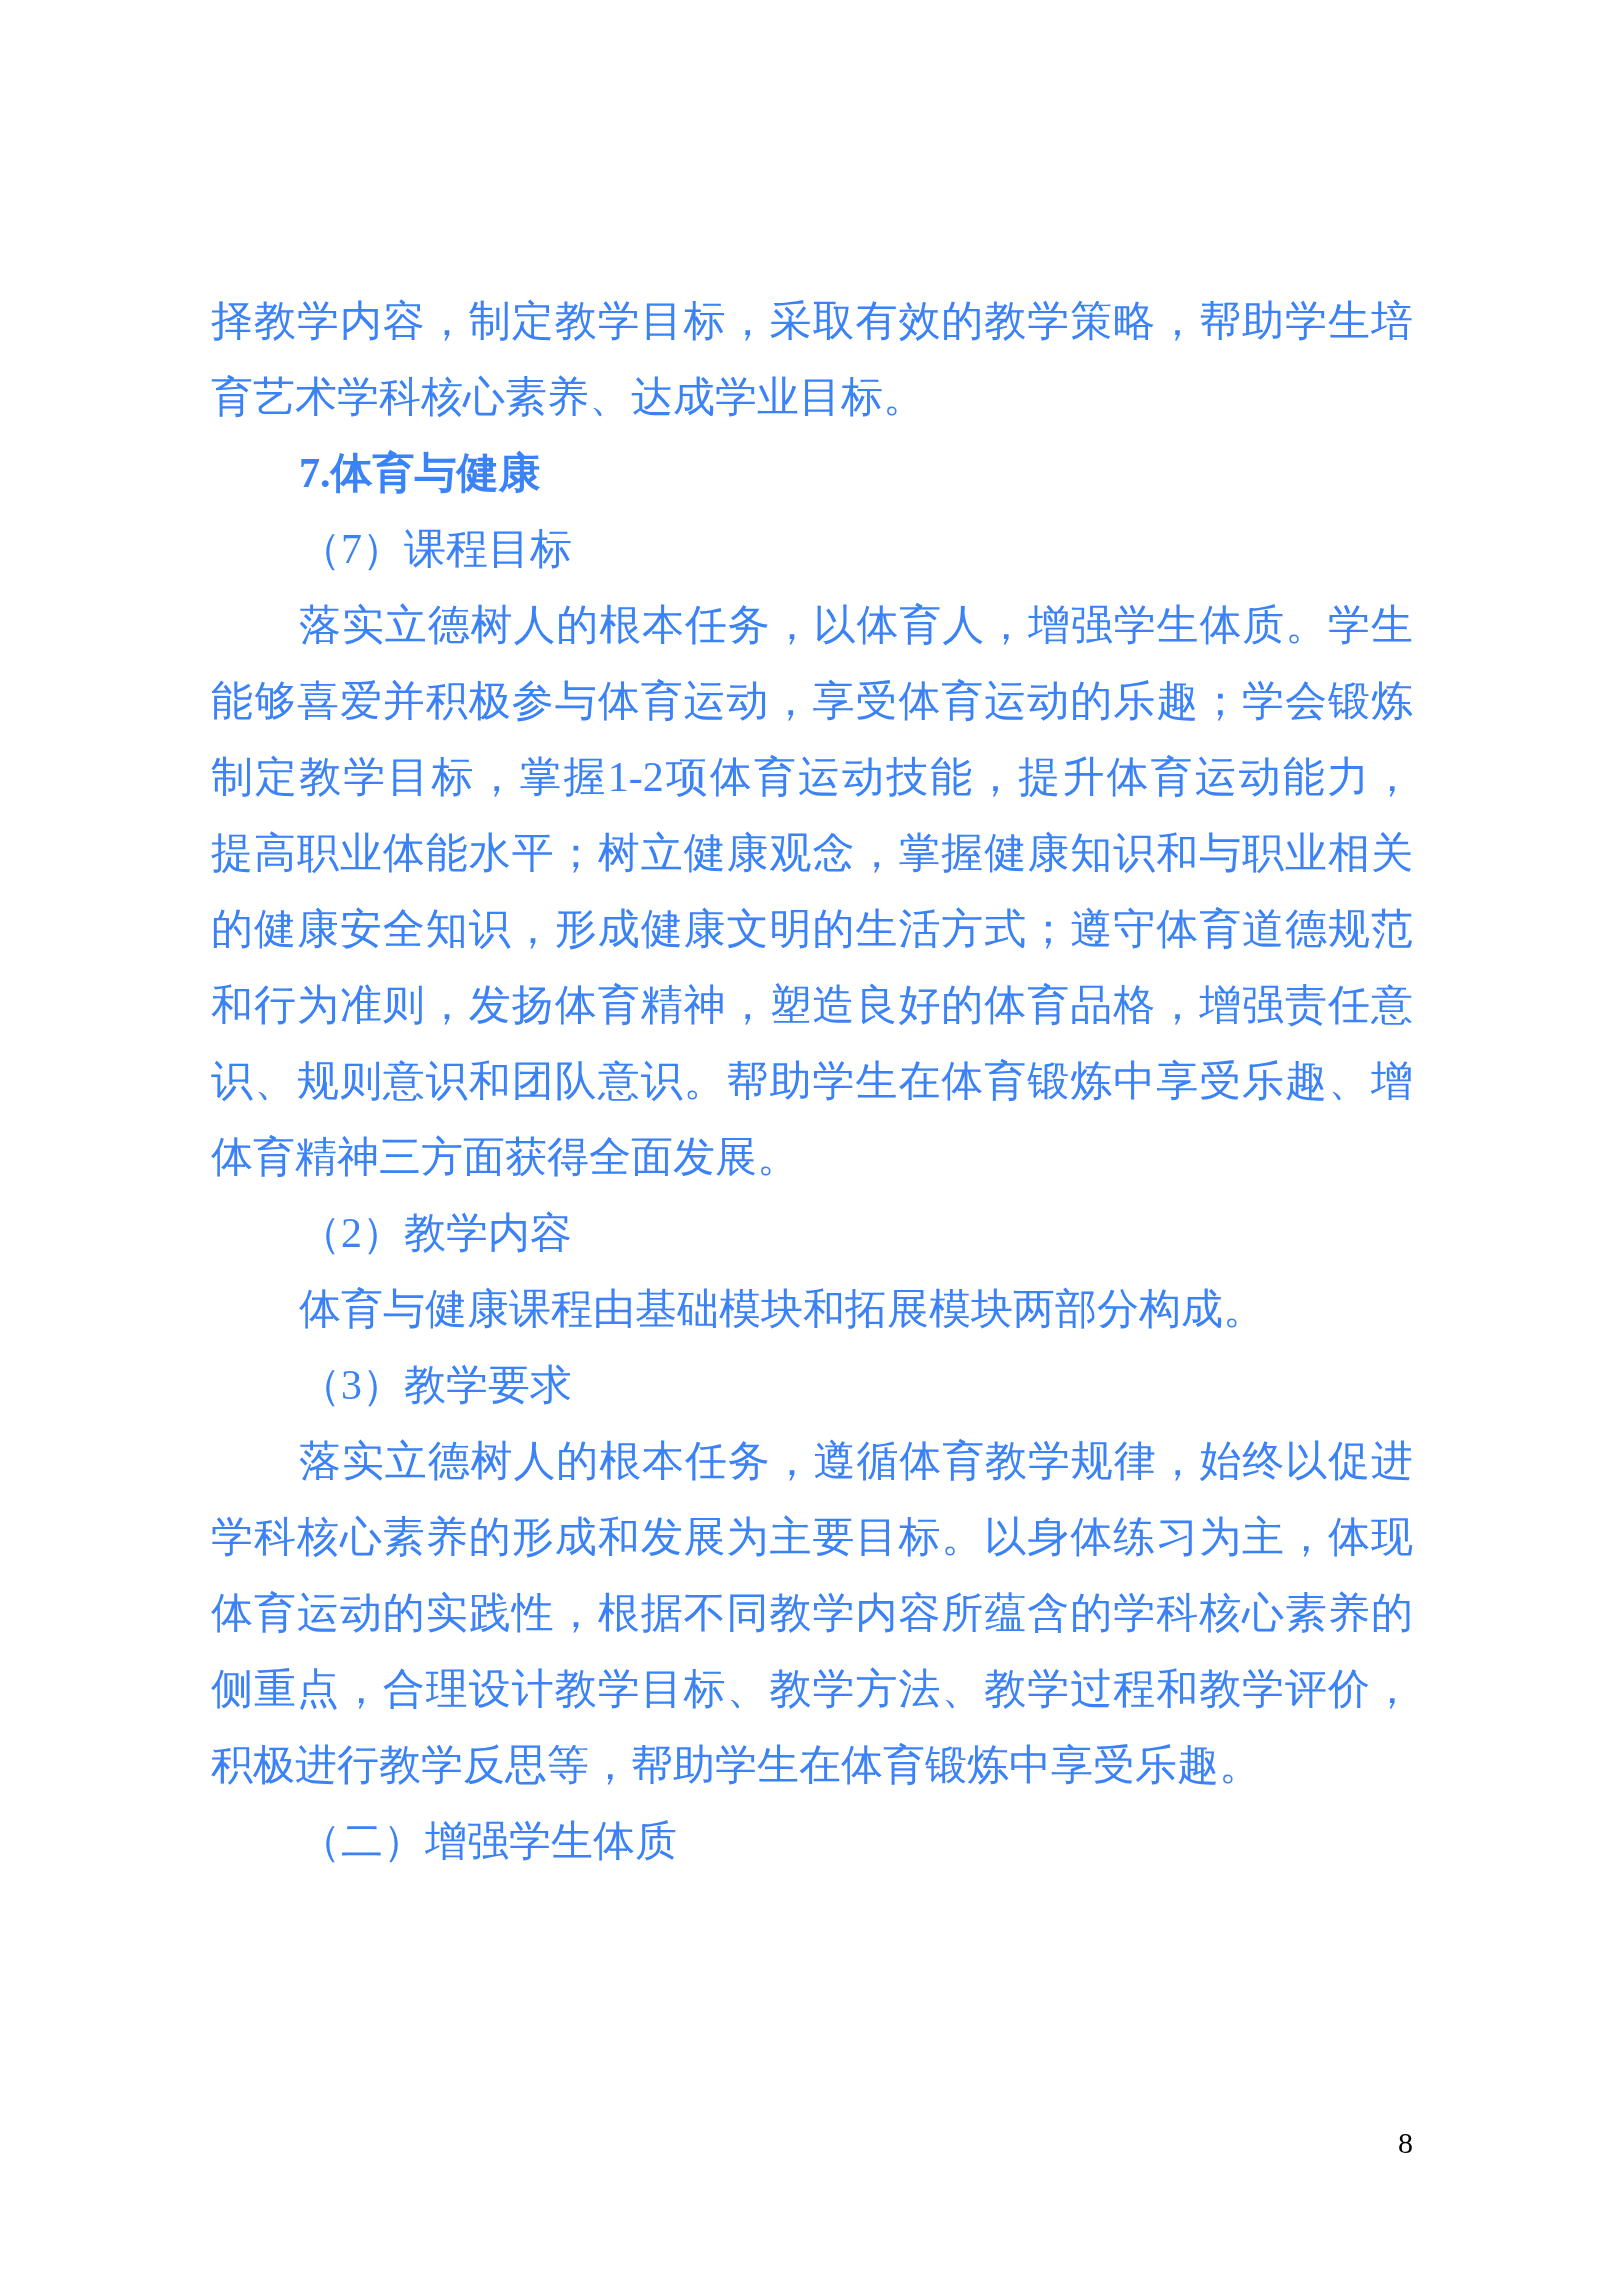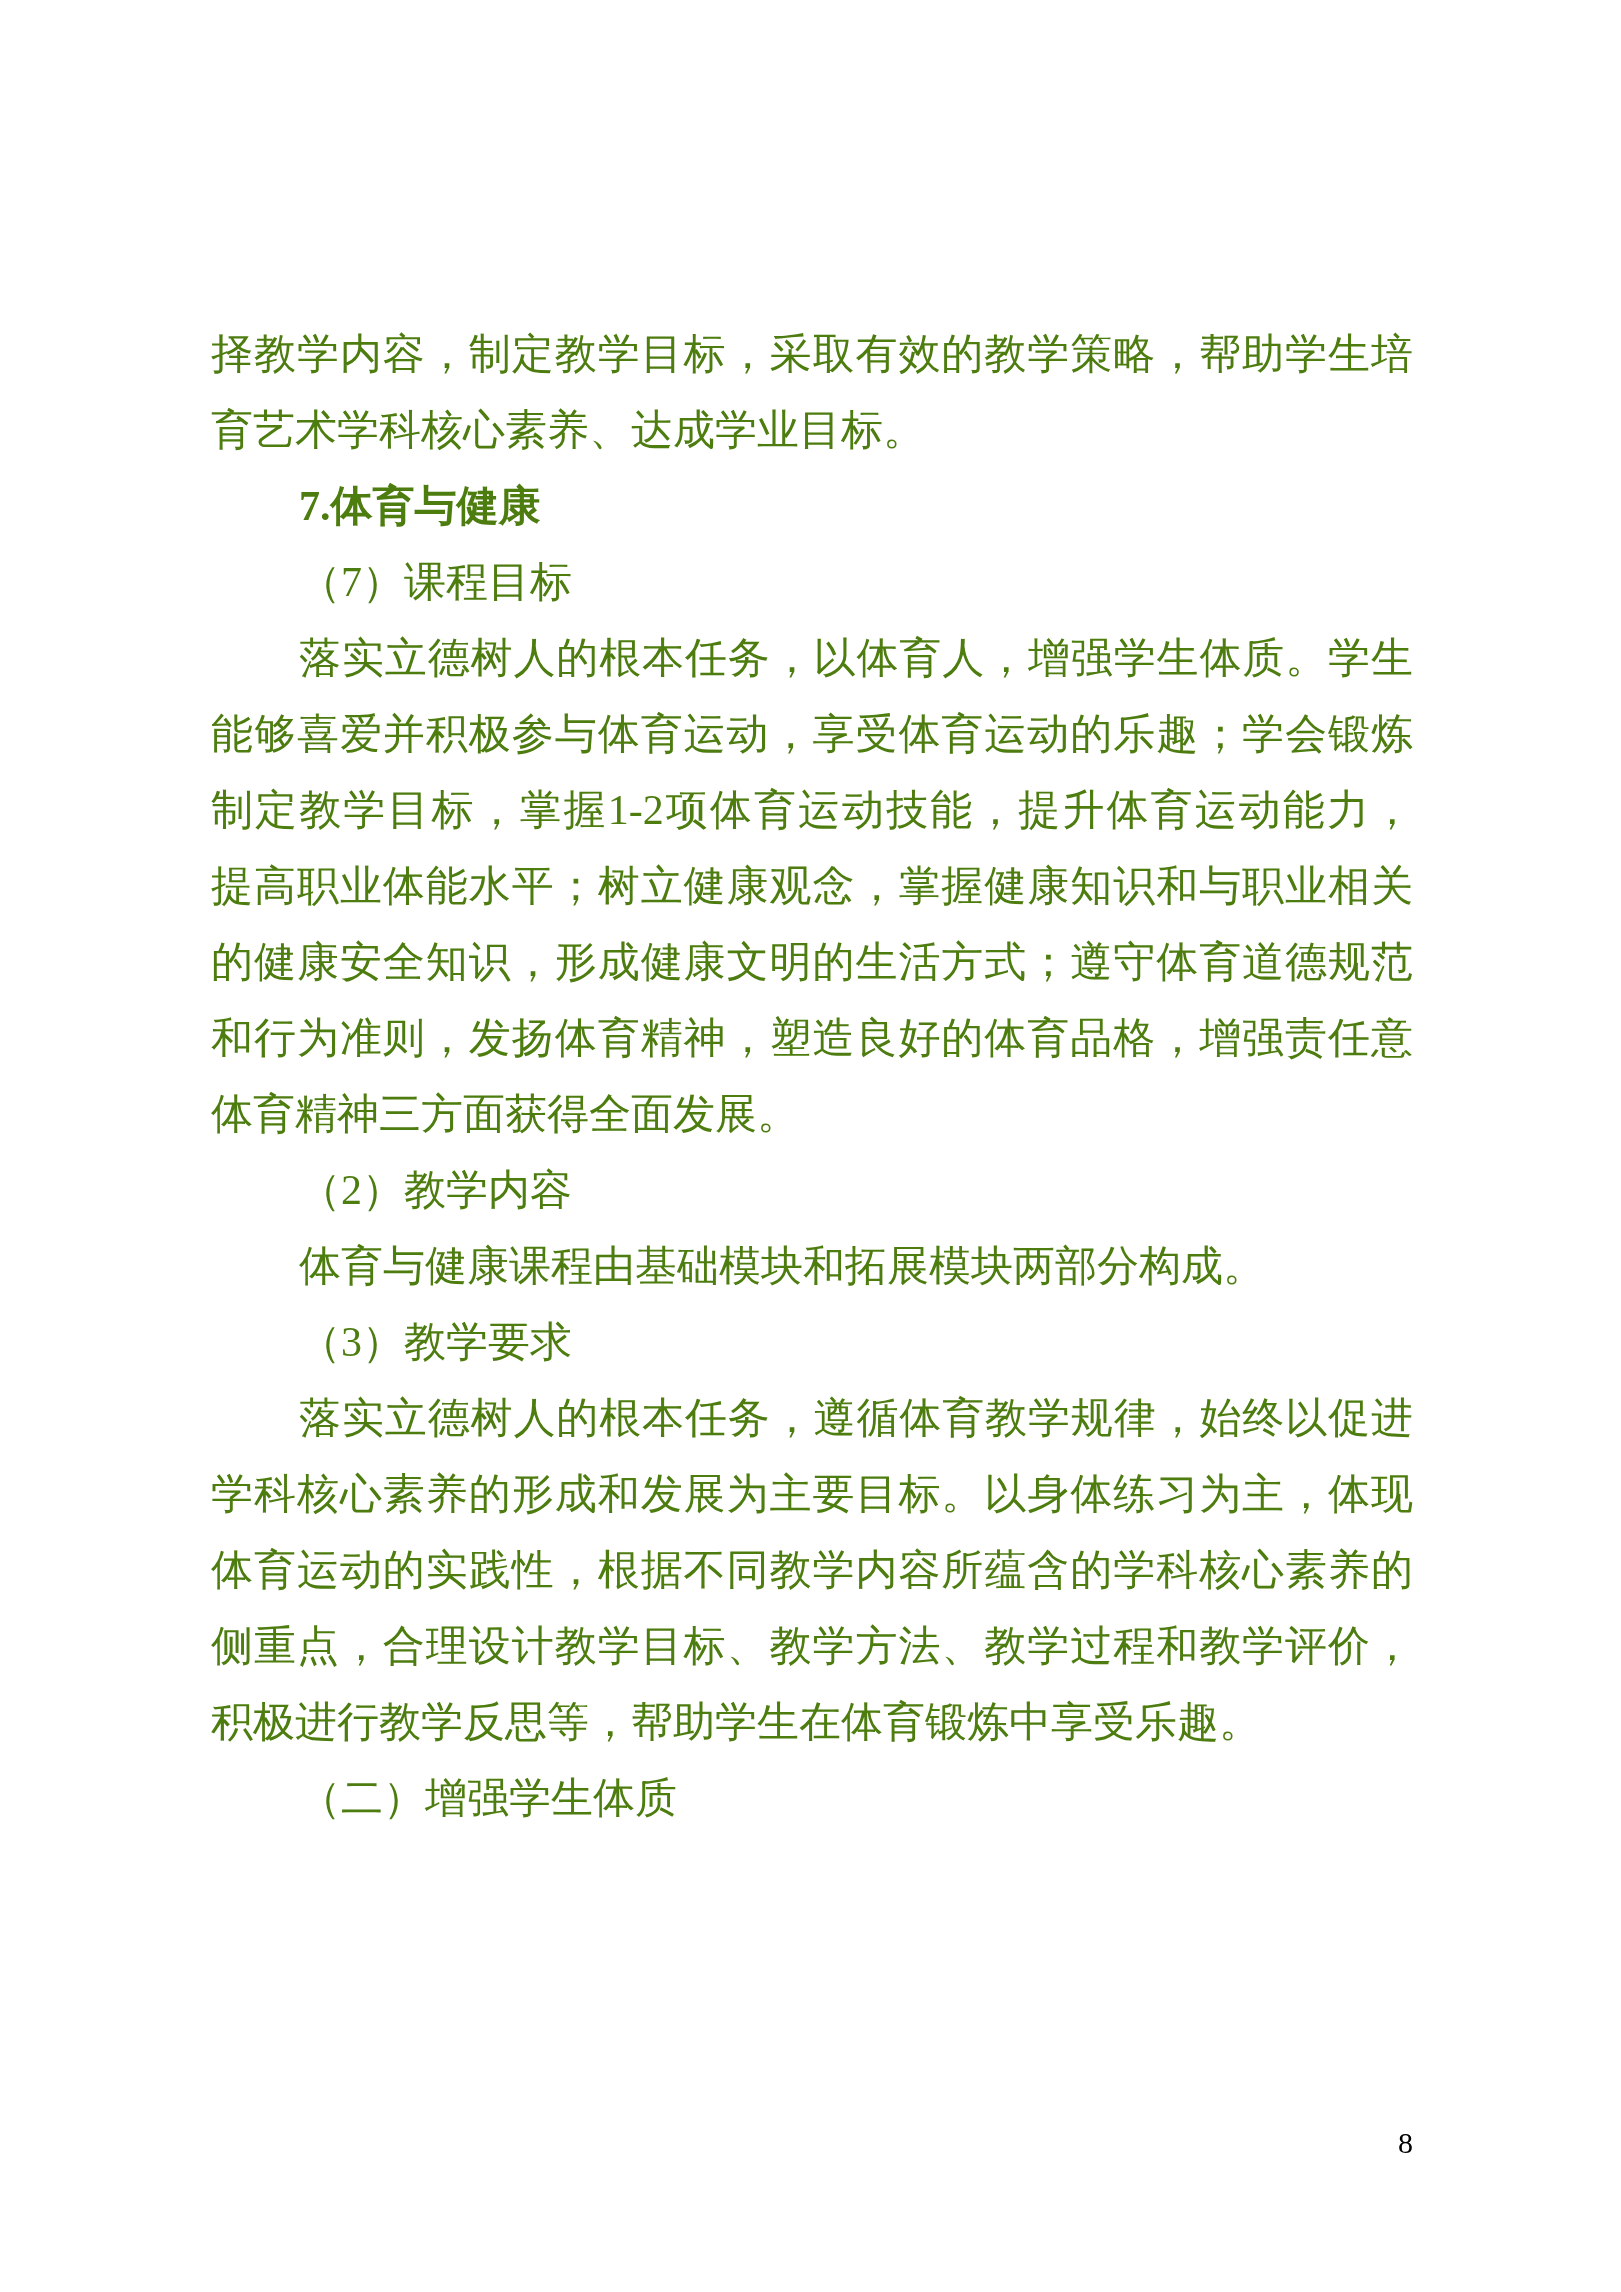--- a/index.html
+++ b/index.html
@@ -12,26 +12,26 @@
     width: 1621px;
     height: 2293px;
     background: #ffffff;
     overflow: hidden;
     font-family: "Liberation Serif", "DejaVu Serif", serif;
     color: #000000;
   }
   .textblock {
     position: absolute;
     left: 211px;
-    top: 316px;
+    top: 283px;
     width: 1202px;
     font-size: 42px;
     line-height: 76px;
     letter-spacing: 0;
-    color: #4d7c0f;
+    color: #3b82f6;
   }
   .line {
     height: 76px;
     white-space: normal;
     overflow: visible;
   }
   
   .fill {
     text-align: justify;
     text-align-last: justify;
@@ -67,20 +67,21 @@
     <div class="line fill">择教学内容，制定教学目标，采取有效的教学策略，帮助学生培</div>
     <div class="line end">育艺术学科核心素养、达成学业目标。</div>
     <div class="line end ind bold">7.体育与健康</div>
     <div class="line end ind">（7）课程目标</div>
     <div class="line fill ind">落实立德树人的根本任务，以体育人，增强学生体质。学生</div>
     <div class="line fill">能够喜爱并积极参与体育运动，享受体育运动的乐趣；学会锻炼</div>
     <div class="line fill">制定教学目标，掌握1-2项体育运动技能，提升体育运动能力，</div>
     <div class="line fill">提高职业体能水平；树立健康观念，掌握健康知识和与职业相关</div>
     <div class="line fill">的健康安全知识，形成健康文明的生活方式；遵守体育道德规范</div>
     <div class="line fill">和行为准则，发扬体育精神，塑造良好的体育品格，增强责任意</div>
+    <div class="line fill">识、规则意识和团队意识。帮助学生在体育锻炼中享受乐趣、增</div>
     <div class="line end">体育精神三方面获得全面发展。</div>
     <div class="line end ind">（2）教学内容</div>
     <div class="line end ind">体育与健康课程由基础模块和拓展模块两部分构成。</div>
     <div class="line end ind">（3）教学要求</div>
     <div class="line fill ind">落实立德树人的根本任务，遵循体育教学规律，始终以促进</div>
     <div class="line fill">学科核心素养的形成和发展为主要目标。以身体练习为主，体现</div>
     <div class="line fill">体育运动的实践性，根据不同教学内容所蕴含的学科核心素养的</div>
     <div class="line fill">侧重点，合理设计教学目标、教学方法、教学过程和教学评价，</div>
     <div class="line end">积极进行教学反思等，帮助学生在体育锻炼中享受乐趣。</div>
     <div class="line end ind">（二）增强学生体质</div>

